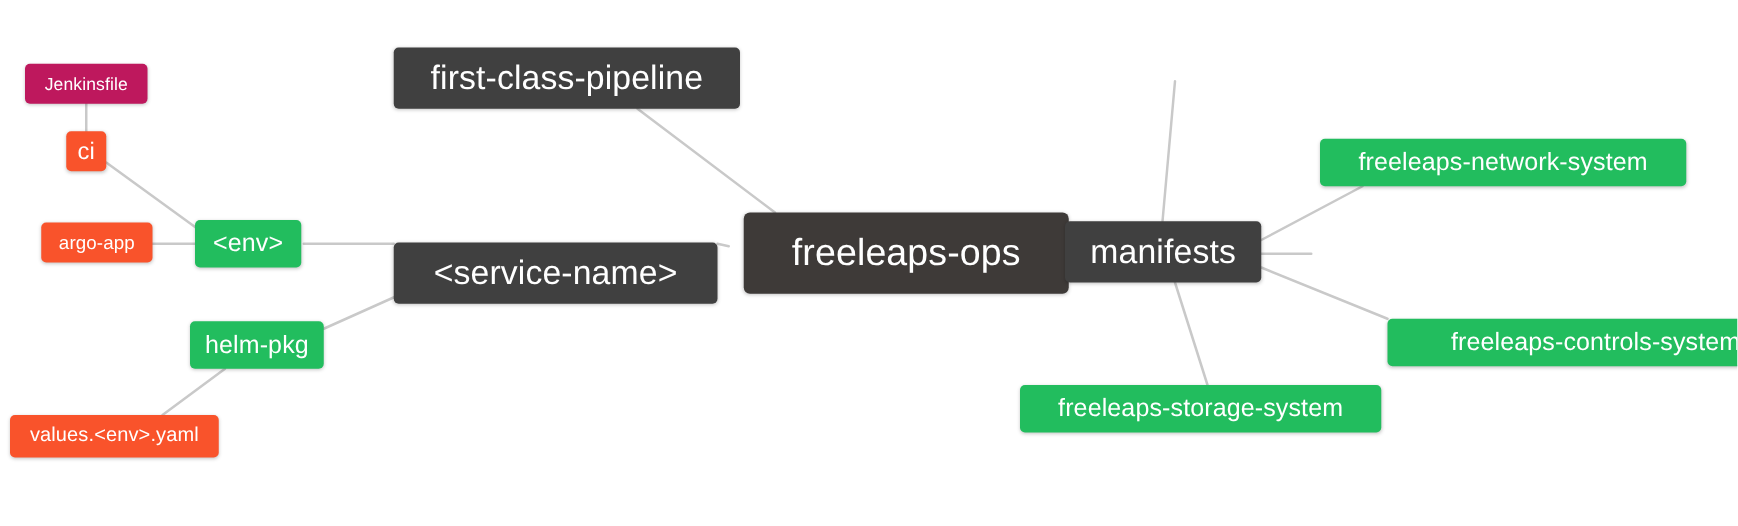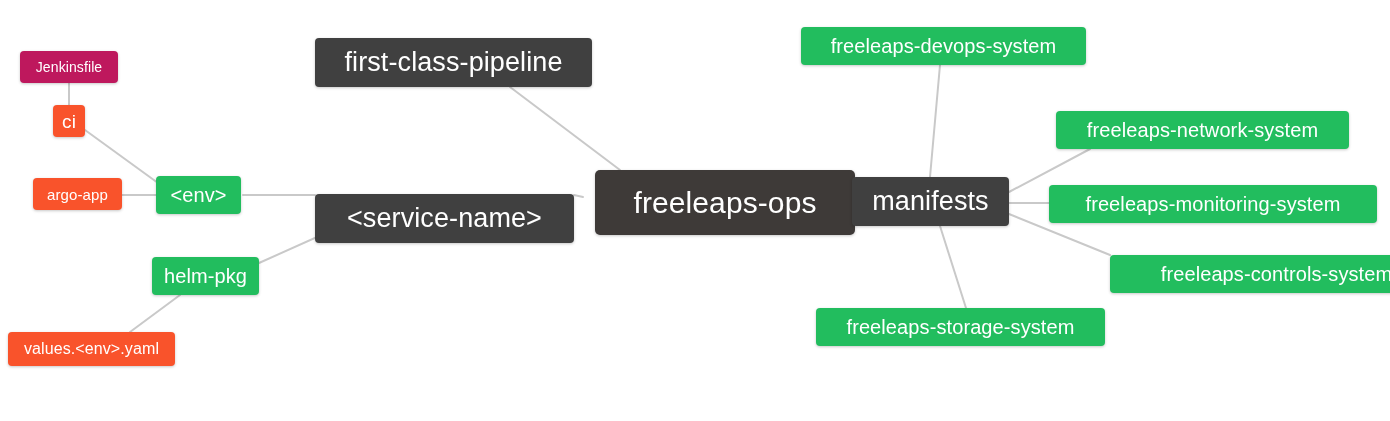--- a/index.html
+++ b/index.html
@@ -101,28 +101,22 @@
       </div>
       <div class="node blue" style="left: 315px; top: 171px; width: 259px; height: 49px; font-size: 27px; margin-top: 23px;">
         <span>&lt;service-name&gt;</span>
       </div>
       <div class="node root" style="left: 583px; top: 170px; width: 260px; height: 65px; font-size: 30px; margin-left: 12px;">
         <span>freeleaps-ops</span>
       </div>
       <div class="node blue" style="left: 852px; top: 177px; width: 157px; height: 49px; font-size: 27px;">
         <span>manifests</span>
       </div>
-      <div class="node green" style="left: 801px; top: 27px; width: 285px; height: 38px; font-size: 20px;">
-        <span>freeleaps-devops-system</span>
-      </div>
       <div class="node green" style="left: 1056px; top: 111px; width: 293px; height: 38px; font-size: 20px;">
         <span>freeleaps-network-system</span>
-      </div>
-      <div class="node green" style="left: 1049px; top: 185px; width: 328px; height: 38px; font-size: 20px;">
-        <span>freeleaps-monitoring-system</span>
       </div>
       <div class="node green" style="left: 1110px; top: 255px; width: 333px; height: 38px; font-size: 20px;">
         <span>freeleaps-controls-system</span>
       </div>
       <div class="node green" style="left: 816px; top: 308px; width: 289px; height: 38px; font-size: 20px; text-align: right;">
         <span>freeleaps-storage-system</span>
       </div>
     </div>
 </div>
 

